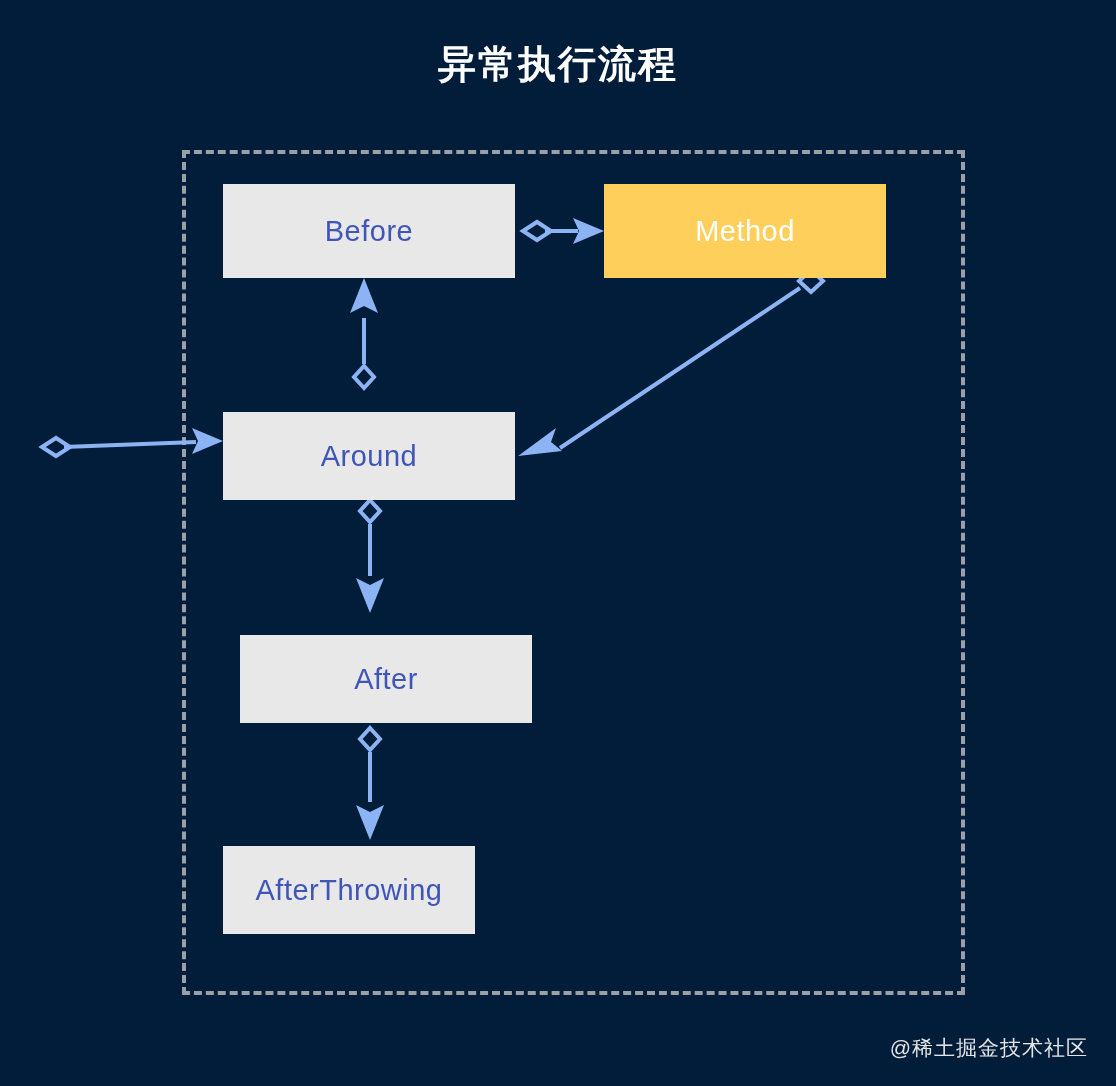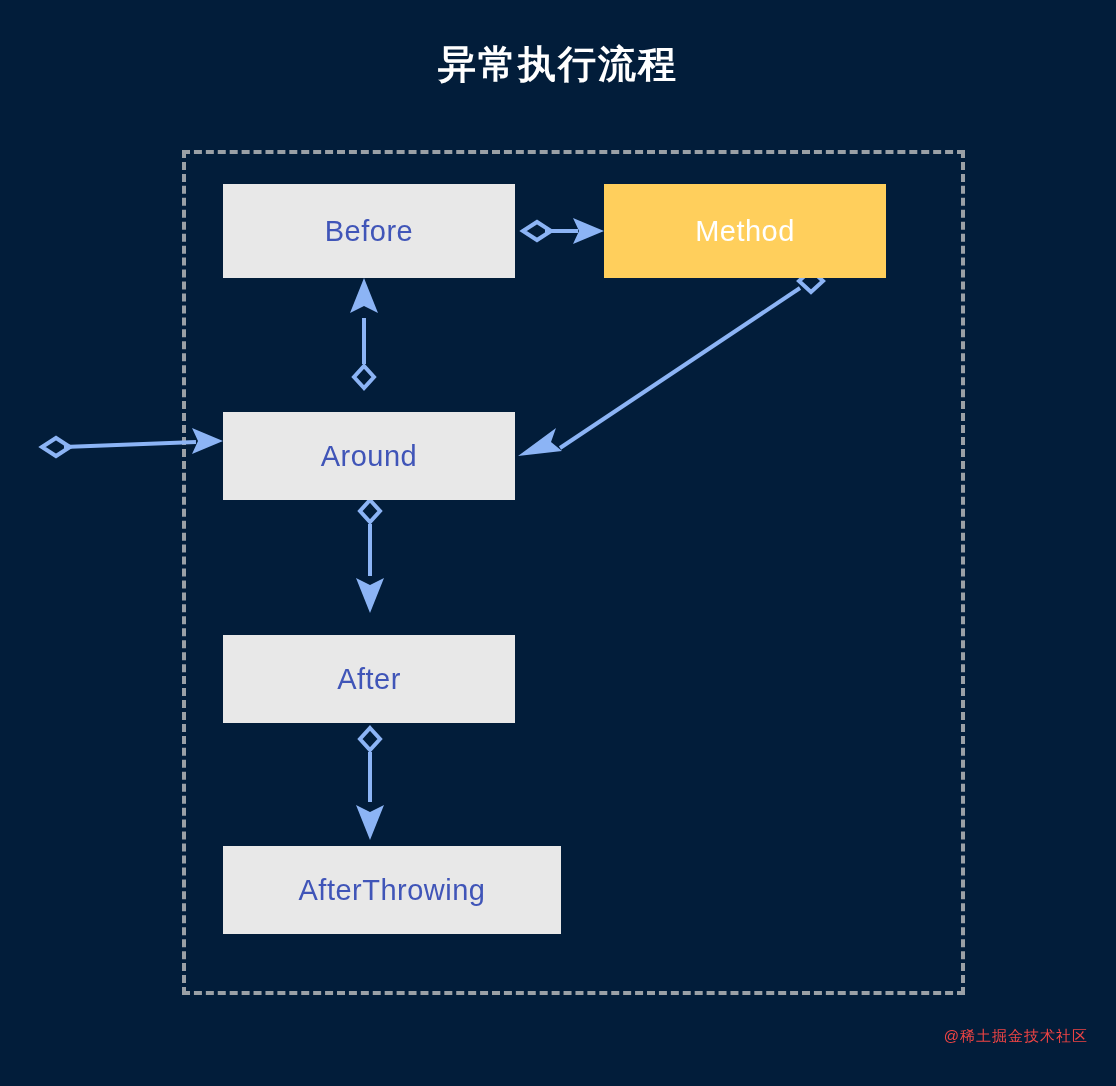--- a/index.html
+++ b/index.html
@@ -49,37 +49,37 @@
     background: #e8e8e8;
     color: #4055b8;
   }
   .node.amber {
     background: #ffcf5c;
     color: #ffffff;
   }
   #node-before   { left: 223px; top: 184px; width: 292px; height: 94px; }
   #node-method   { left: 604px; top: 184px; width: 282px; height: 94px; }
   #node-around   { left: 223px; top: 412px; width: 292px; height: 88px; }
-  #node-after    { left: 223px; top: 635px; width: 292px; height: 88px; }
-  #node-afterthrowing { left: 223px; top: 846px; width: 338px; height: 88px; }
+  #node-after    { left: 240px; top: 635px; width: 292px; height: 88px; }
+  #node-afterthrowing { left: 223px; top: 846px; width: 252px; height: 88px; }
 
   #edges {
     position: absolute;
     left: 0;
     top: 0;
     width: 1116px;
     height: 1086px;
     pointer-events: none;
   }
   #watermark {
     position: absolute;
     right: 28px;
-    bottom: 40px;
-    color: #ef4444;
-    font-size: 15px;
+    bottom: 24px;
+    color: #e5e5e5;
+    font-size: 21px;
     letter-spacing: 1px;
   }
 </style>
 </head>
 <body>
 
 <div id="canvas">
 
   <div id="title">异常执行流程</div>
 

